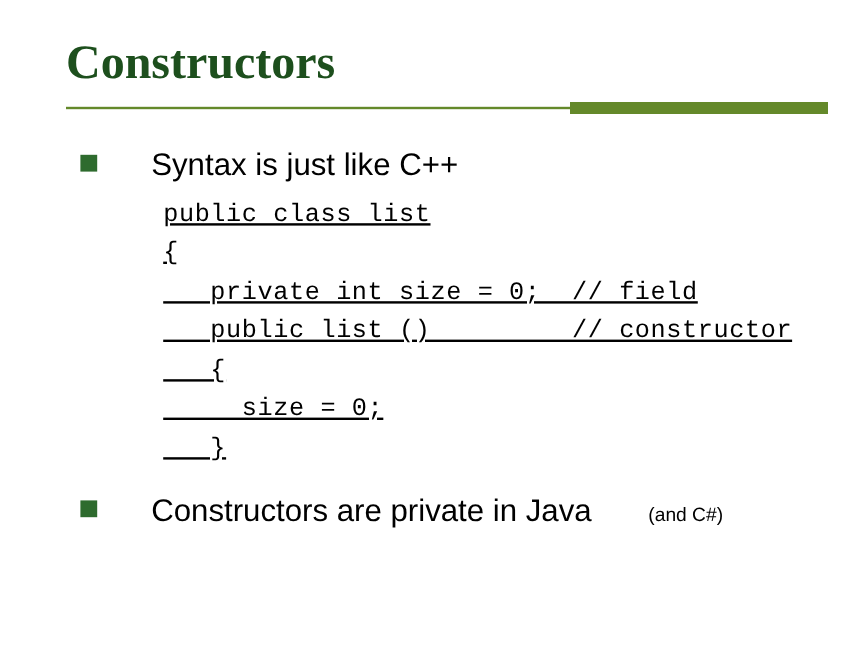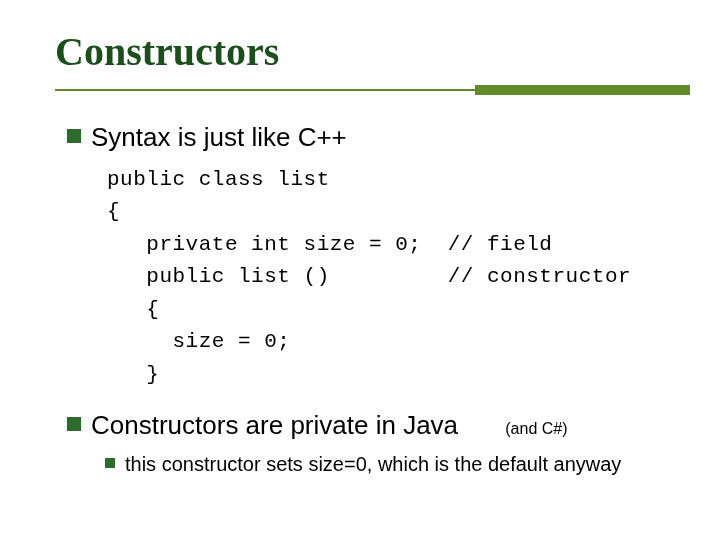--- a/index.html
+++ b/index.html
@@ -43,20 +43,21 @@
     right: -10px;
     top: 4px;
     width: 215px;
     height: 10px;
     background: #64892a;
   }
   .bullet-row {
     display: flex;
     align-items: flex-start;
     margin: 6px 0 10px 12px;
+    gap: 35px;
   }
   .bullet-sq {
     width: 14px;
     height: 14px;
     background: #2e6b2e;
     flex: 0 0 auto;
     margin-top: 8px;
     margin-right: 10px;
   }
   .bullet-text {
@@ -65,22 +66,23 @@
   }
   .bullet-text .small {
     font-size: 16px;
     margin-left: 40px;
   }
   .code-block {
     font-family: "Courier New", Courier, monospace;
     font-size: 21px;
     line-height: 1.55;
     white-space: pre;
-    margin: 6px 0 18px 52px;
+    margin: 6px 0 18px 81px;
     letter-spacing: 0.5px;
+    text-decoration: underline;
   }
   .sub-row {
     display: flex;
     align-items: flex-start;
     margin: 6px 0 0 50px;
   }
   .sub-sq {
     width: 10px;
     height: 10px;
     background: #2e6b2e;
@@ -118,18 +120,14 @@
      size = 0;
    }</div>
 
   <div class="bullet-row">
     <div class="bullet-sq"></div>
     <div class="bullet-text">
       <span>Constructors are private in Java </span><span class="small">(and C#)</span>
     </div>
   </div>
 
-  <div class="sub-row">
-    <div class="sub-sq"></div>
-    <div class="sub-text">this constructor sets size=0, which is the default anyway</div>
-  </div>
 
 </div>
 
 </body></html>

